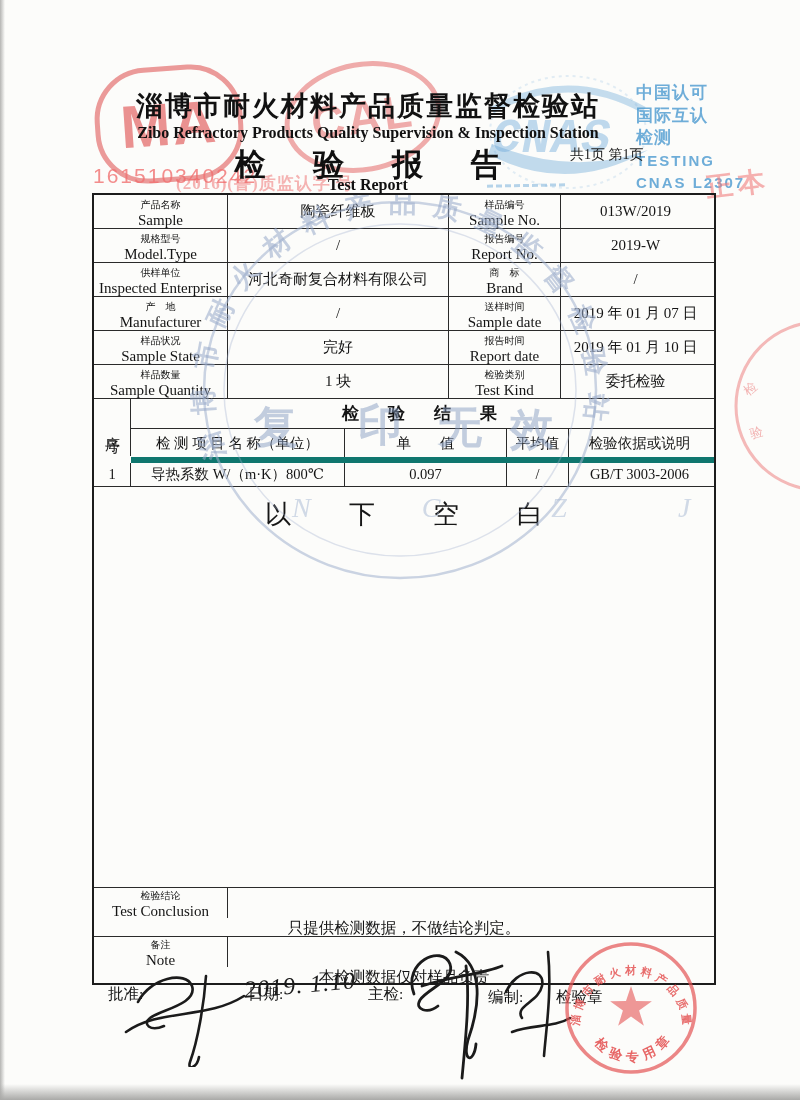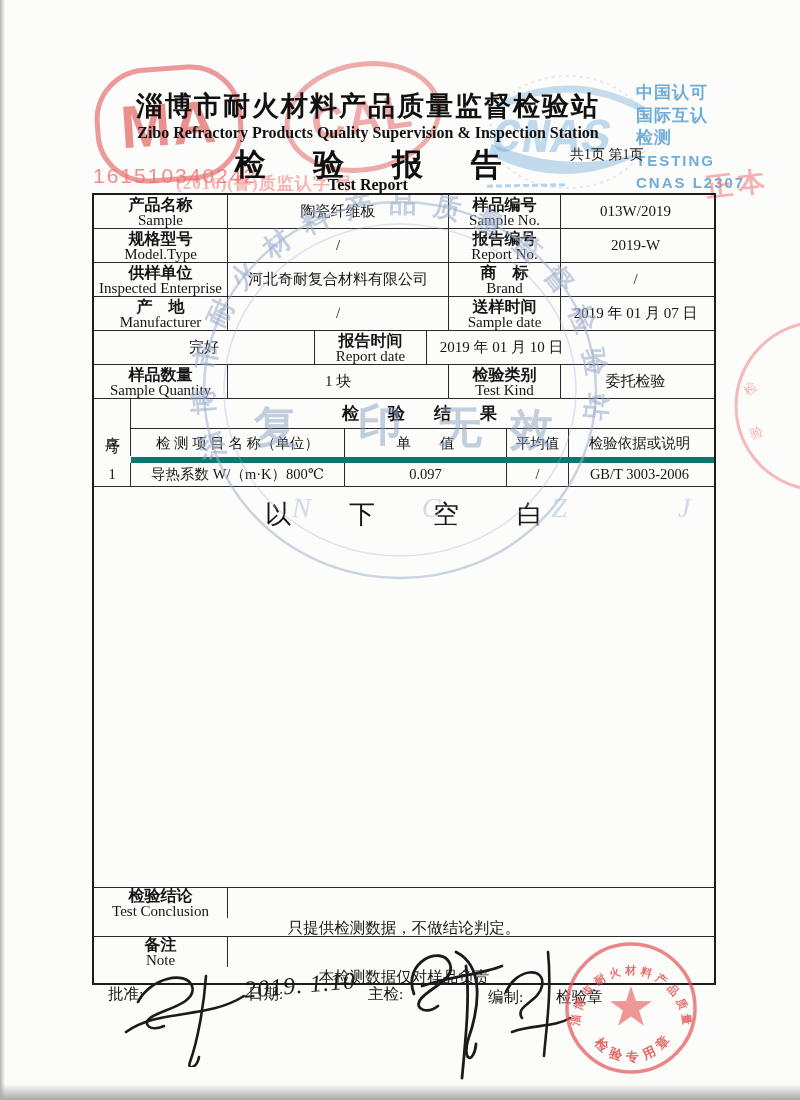--- a/index.html
+++ b/index.html
@@ -50,21 +50,21 @@
     color:rgba(172,188,214,.55);letter-spacing:52px;}
   
   .doc-table{left:92px;top:193px;width:620px;border:2px solid #1c1c1c;z-index:2;background:transparent;color:#141414;}
   .trow{display:flex;border-bottom:1px solid #2a2a2a;}
   .trow:last-child{border-bottom:none;}
   .cell{box-sizing:border-box;border-right:1px solid #2a2a2a;display:flex;flex-direction:column;
     align-items:center;justify-content:center;text-align:center;overflow:hidden;}
   .cell:last-child{border-right:none;}
   .info-row{height:33px;}
   .c1{width:134px;} .c2{width:221px;} .c3{width:112px;} .c4{width:149px;}
-  .lab-cn{font-size:16px;line-height:16px;font-weight:bold;}
+  .lab-cn{font-size:10px;line-height:16px;}
   .lab-en{font-size:15px;line-height:14px;font-family:"Liberation Serif",serif;}
   .val{font-size:15px;}
   .res-wrap{position:relative;}
   .seq-cell{position:absolute;left:0;top:0;width:37px;height:57px;border-right:1px solid #2a2a2a;
     box-sizing:border-box;display:flex;align-items:center;justify-content:center;}
   .seq-cell span{writing-mode:vertical-rl;text-orientation:upright;font-size:15px;letter-spacing:4px;}
   .res-title{margin-left:37px;height:29px;border-bottom:1px solid #2a2a2a;display:flex;
     align-items:center;justify-content:center;font-size:17px;font-weight:bold;letter-spacing:6px;}
   .res-heads{margin-left:37px;height:28px;display:flex;border-bottom:6px solid #0f766e;}
   .rh{box-sizing:border-box;border-right:1px solid #2a2a2a;display:flex;align-items:center;
@@ -216,20 +216,24 @@
       <div class="cell c3">
         <span class="lab-cn">送样时间</span>
         <span class="lab-en">Sample date</span>
       </div>
       <div class="cell c4">
           <span class="val">2019 年 01 月 07 日</span>
         </div>
     </div>
 
     <div class="trow info-row">
+      <div class="cell c1">
+        <span class="lab-cn">样品状况</span>
+        <span class="lab-en">Sample State</span>
+      </div>
       <div class="cell c2">
           <span class="val">完好</span>
         </div>
       <div class="cell c3">
         <span class="lab-cn">报告时间</span>
         <span class="lab-en">Report date</span>
       </div>
       <div class="cell c4">
           <span class="val">2019 年 01 月 10 日</span>
         </div>

